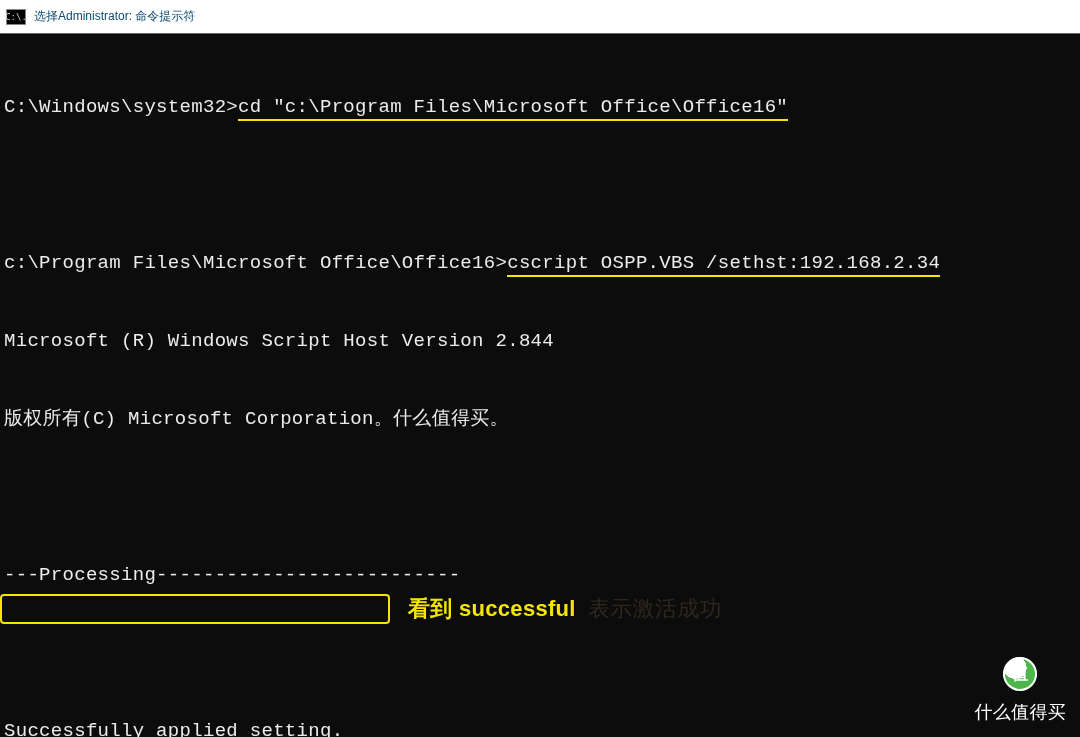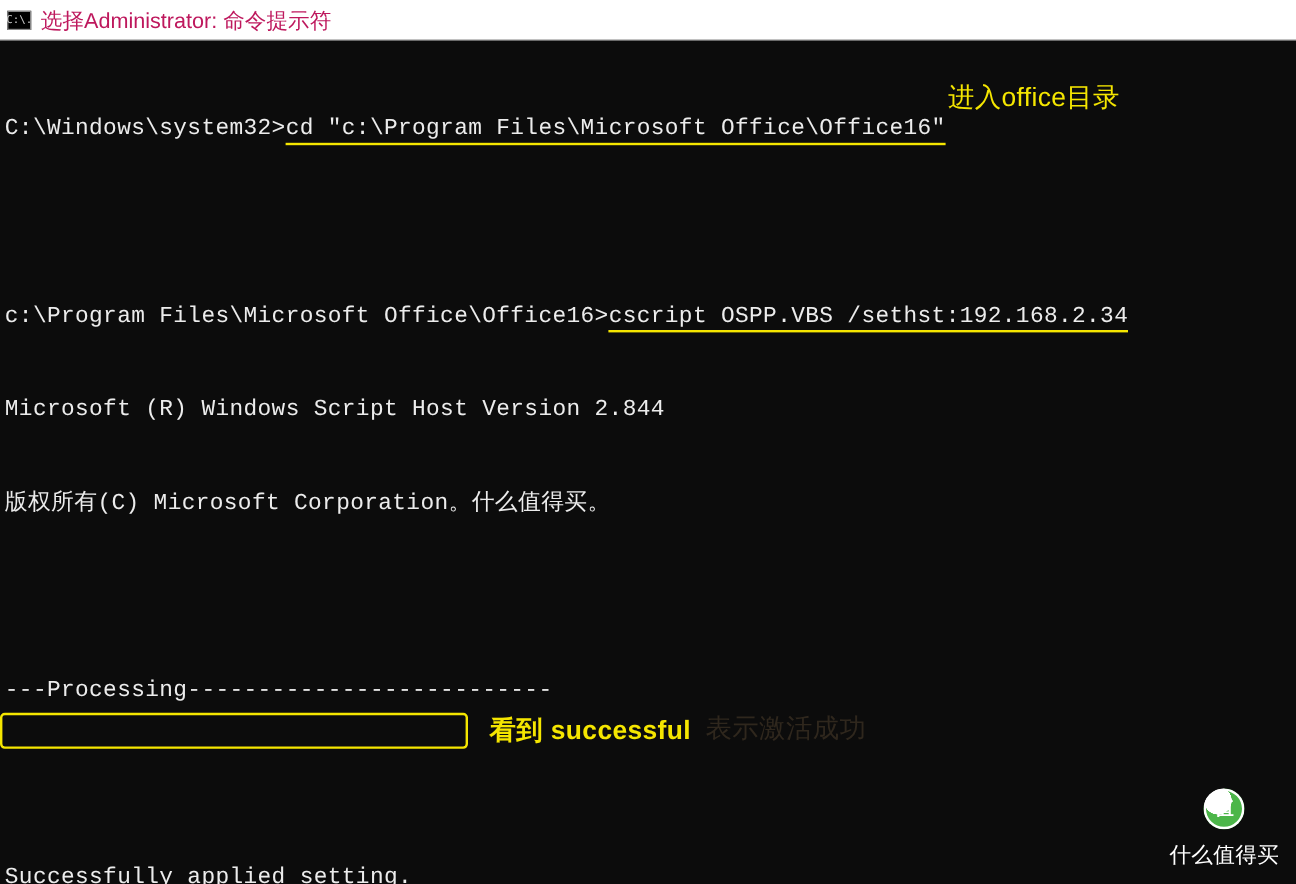--- a/index.html
+++ b/index.html
@@ -27,22 +27,22 @@
       color: #ccc;
       font-size: 9px;
       font-family: monospace;
       display: flex;
       align-items: center;
       justify-content: center;
       border: 1px solid #888;
     }
     .titlebar-text {
       font-family: "Microsoft YaHei", SimSun, sans-serif;
-      font-size: 18px;
-      color: #be185d;
+      font-size: 12px;
+      color: #0c4a6e;
     }
     .terminal {
       background: #0c0c0c;
       color: #ececec;
       height: calc(100% - 34px);
       padding: 8px 4px 4px 4px;
       font-size: 19px;
       line-height: 26px;
       letter-spacing: 0.3px;
       white-space: pre;
@@ -128,24 +128,23 @@
   
   
   
   
   
   
   
   
 
   
-  <div class="anno" style="left:790px; top:34px;">进入office目录</div>
 
   <div class="box-highlight" style="left:0px; top:560px; width:390px; height:30px;"></div>
 
   <div class="anno" style="left:408px; top:562px;font-weight:bold;">看到 successful </div>
-  <div class="ghost" style="left:588px; top:562px;font-family:Liberation Mono, monospace;">表示激活成功</div>
+  <div class="ghost" style="left:588px; top:562px;">表示激活成功</div>
 
   <div class="watermark">
     <div class="watermark-badge"></div>
     <div class="watermark-text">什么值得买</div>
   </div>
 </div>
 
 </body></html>

